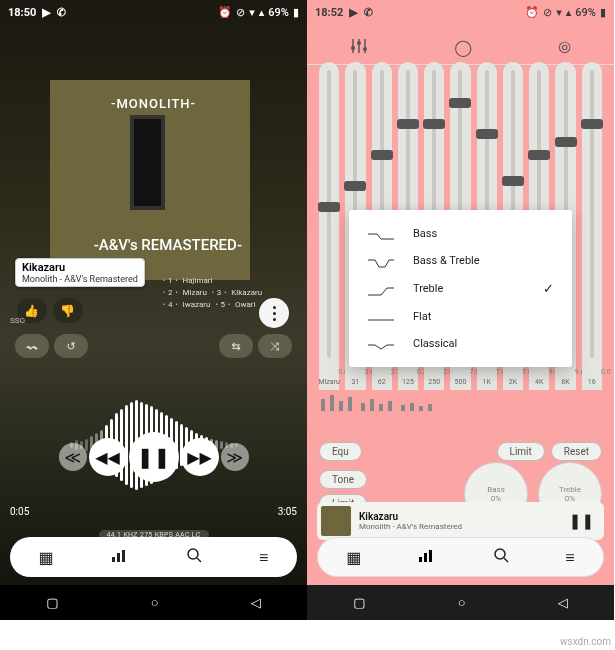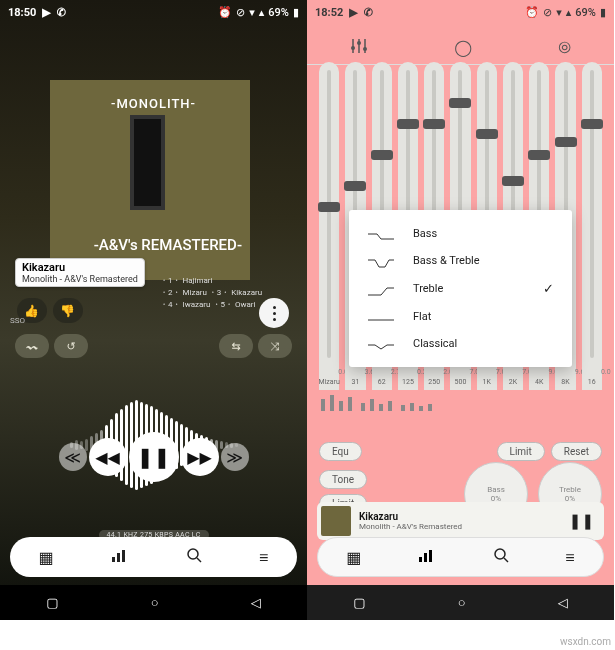--- a/index.html
+++ b/index.html
@@ -201,20 +201,24 @@
           <span>❚❚</span>
         </div>
       <div class="ctrl-circle ctrl-med">
           <span>▶▶</span>
         </div>
       <div class="ctrl-circle ctrl-sm">
           <span>≫</span>
         </div>
     </div>
 
+    <div class="time-row">
+      <span>0:05</span>
+      <span>3:05</span>
+    </div>
 
     <div class="codec-badge">44.1 KHZ  275 KBPS  AAC LC</div>
 
     <div class="bottom-nav">
       <span class="nav-icon">▦</span>
       <span class="nav-icon">
         <svg width="18" height="14" viewBox="0 0 18 14">
             <rect x="1" y="8" width="3" height="5" fill="#222"></rect>
             <rect x="6" y="4" width="3" height="9" fill="#222"></rect>
             <rect x="11" y="1" width="3" height="12" fill="#222"></rect>

